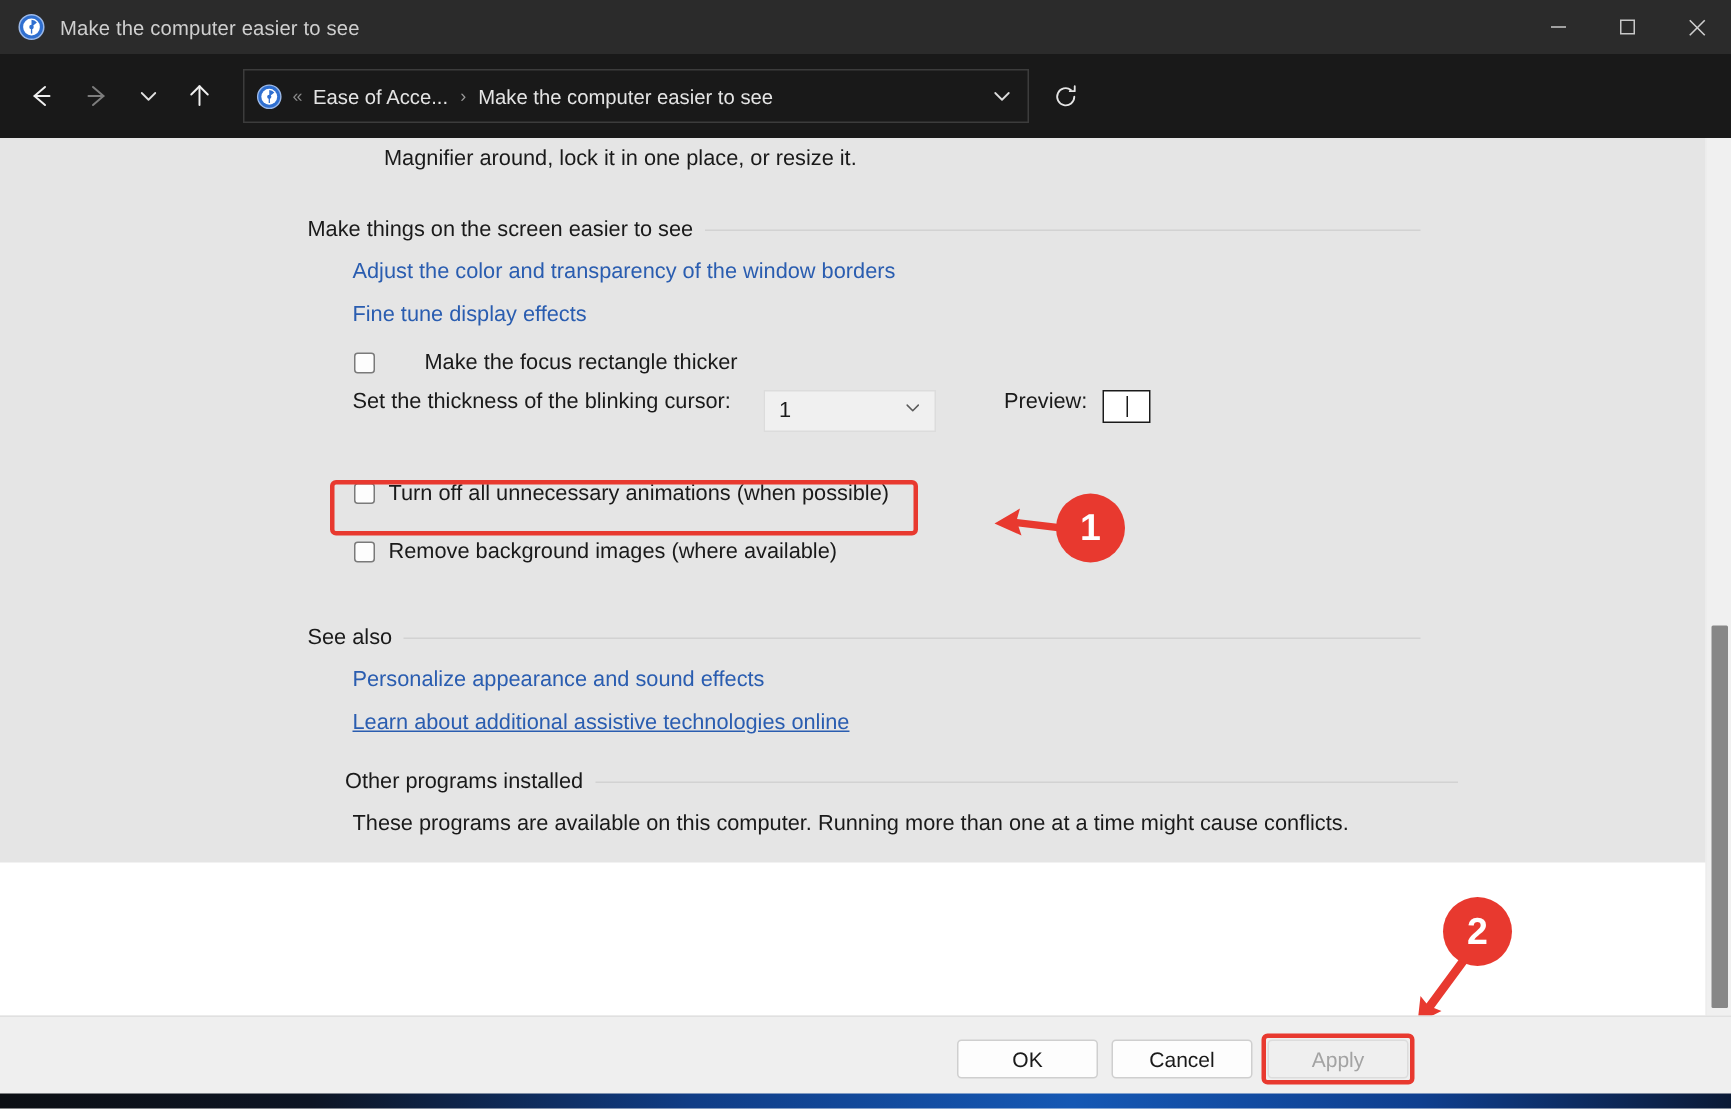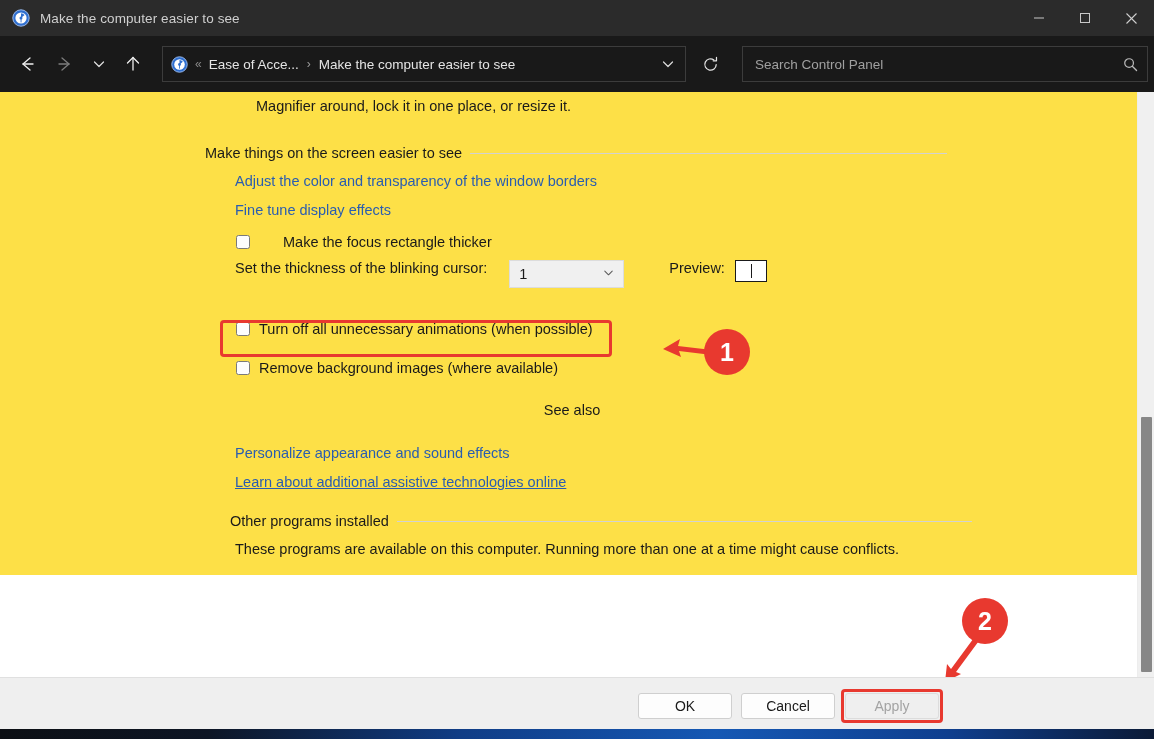--- a/index.html
+++ b/index.html
@@ -136,21 +136,21 @@
     display: flex;
     align-items: center;
     justify-content: center;
   }
 
   
   .content {
     position: absolute;
     left: 0; top: 92px;
     width: 1154px; height: 483px;
-    background: #fde047;
+    background: #e5e5e5;
     overflow: hidden;
   }
   .page {
     position: absolute;
     left: 0; top: 0;
     width: 1134px;
   }
   .intro {
     position: absolute;
     left: 256px; top: 6px;
@@ -428,29 +428,20 @@
     </span>
   </div>
 
   <div class="refresh-btn">
     <svg width="19" height="19" viewBox="0 0 20 20">
       <path d="M16 10 A6 6 0 1 1 13.6 5.2" fill="none" stroke="#e4e4e4" stroke-width="1.3" stroke-linecap="round"></path>
       <path d="M16.3 2.6 L16.3 6.1 L12.8 6.1" fill="none" stroke="#e4e4e4" stroke-width="1.3" stroke-linecap="round" stroke-linejoin="round"></path>
     </svg>
   </div>
 
-  <div class="searchbox">
-    <input class="search-input" type="text" placeholder="Search Control Panel" style="">
-    <span class="search-ico">
-      <svg width="17" height="17" viewBox="0 0 18 18">
-        <circle cx="7.5" cy="7.5" r="4.6" fill="none" stroke="#b9b9b9" stroke-width="1.3"></circle>
-        <line x1="10.9" y1="10.9" x2="15.4" y2="15.4" stroke="#b9b9b9" stroke-width="1.4" stroke-linecap="round"></line>
-      </svg>
-    </span>
-  </div>
 </div>
 
 <div class="content">
   <div class="page">
 
     <div class="intro">Magnifier around, lock it in one place, or resize it.</div>
 
     <div class="section" style="top:53px;">
       <span class="section-label">Make things on the screen easier to see</span>
       <span class="section-rule"></span>
@@ -483,21 +474,21 @@
     <div class="checkrow" style="left:236px; top:229px;">
       <span class="cbx"></span>
       <span class="cbx-label">Turn off all unnecessary animations (when possible)</span>
     </div>
 
     <div class="checkrow" style="left:236px; top:268px;">
       <span class="cbx"></span>
       <span class="cbx-label">Remove background images (where available)</span>
     </div>
 
-    <div class="section" style="top:310px;flex-direction:column;">
+    <div class="section" style="top:325px;">
       <span class="section-label">See also</span>
       <span class="section-rule"></span>
     </div>
 
     <a class="link" style="left:235px; top:353px;text-align:center;">Personalize appearance and sound effects</a>
     <a class="link under" style="left:235px; top:382px;">Learn about additional assistive technologies online</a>
 
     <div class="section" style="top:421px;margin-left:25px;">
       <span class="section-label">Other programs installed</span>
       <span class="section-rule"></span>

